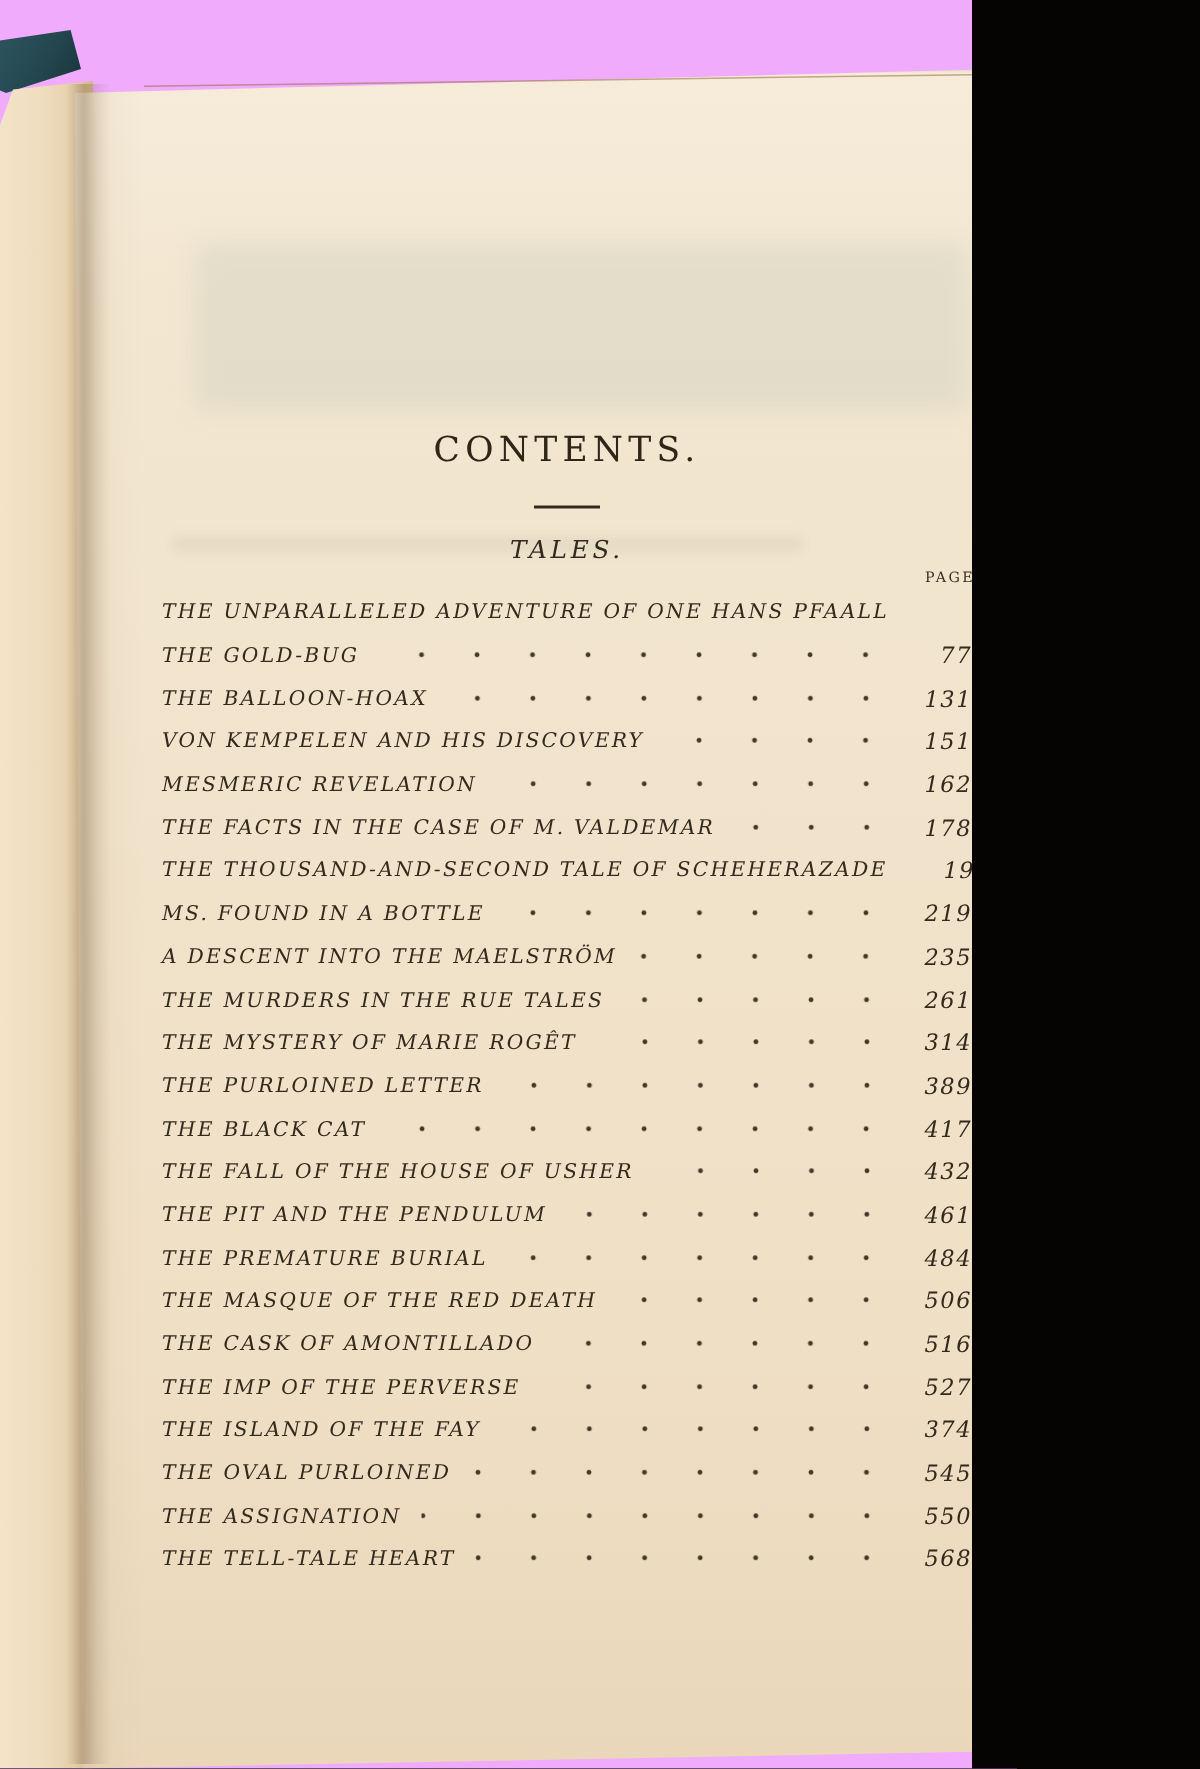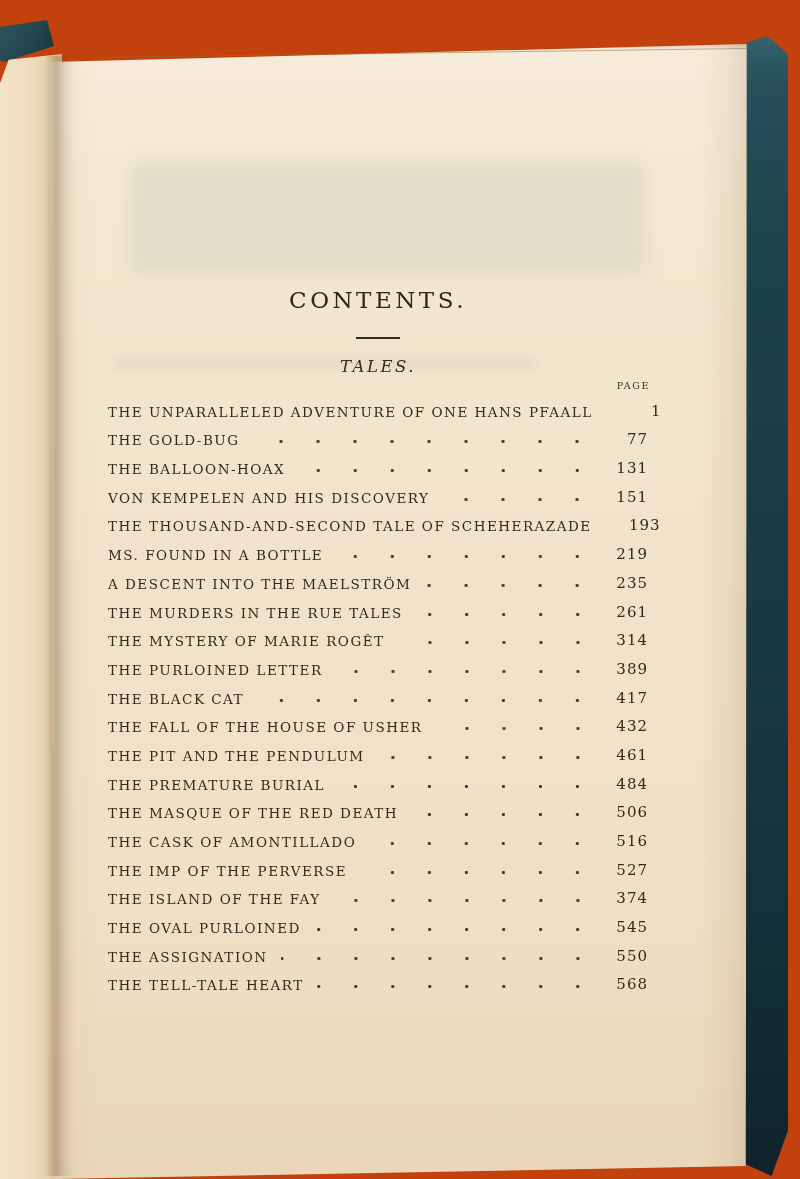--- a/index.html
+++ b/index.html
@@ -1,18 +1,18 @@
 <!DOCTYPE html>
 <html><head>
 <meta charset="utf-8">
 <style>
   html,body{margin:0;padding:0;background:#060303;}
   #stage{
-    position:relative;width:800px;height:1179px;overflow:hidden;
-    background:#c2410c;
+    position:relative;width:648px;height:1179px;overflow:hidden;
+    background:#f0abfc;
     font-family:"DejaVu Serif","Liberation Serif",serif;
   }
   
   .cloth-corner{
     position:absolute;left:-4px;top:20px;width:58px;height:42px;
     background:linear-gradient(120deg,#2e565f 0%,#24474f 55%,#183339 100%);
     clip-path:polygon(0 18%,88% 0,100% 62%,14% 100%,0 92%);
   }
   
   .page-left-edge{
@@ -65,22 +65,23 @@
   .section-title{
     position:absolute;top:317px;left:0;width:100%;text-align:center;
     font-style:italic;font-size:16.5px;letter-spacing:2.5px;color:#33291d;white-space:nowrap;
   }
   .page-col-label{
     position:absolute;top:340px;right:-2px;
     font-size:9.5px;font-weight:normal;letter-spacing:1.6px;color:#3a2f20;
   }
   .toc{position:absolute;top:357px;left:0;right:0;}
   .toc-row{
-    display:flex;align-items:flex-end;height:28.7px;box-sizing:border-box;
+    display:flex;align-items:center;height:28.7px;box-sizing:border-box;
     padding-bottom:6px;
+    font-style:italic;
   }
   .toc-title{
     font-size:13.5px;letter-spacing:1.5px;white-space:nowrap;color:#33291c;
   }
   .toc-leader{
     flex:1 1 auto;min-width:0;height:11px;margin:0 10px 1px 13px;
     background-image:radial-gradient(circle,rgba(51,40,26,.92) 1.25px,rgba(51,40,26,0) 1.9px);
     background-size:37px 11px;background-repeat:repeat-x;
     background-position:right -4px center;
   }
@@ -132,21 +133,31 @@
             <span class="toc-leader"></span>
             <span class="toc-num">131</span>
           </div>
 
           <div class="toc-row">
             <span class="toc-title">VON KEMPELEN AND HIS DISCOVERY</span>
             <span class="toc-leader"></span>
             <span class="toc-num">151</span>
           </div>
 
-
+          <div class="toc-row">
+            <span class="toc-title">MESMERIC REVELATION</span>
+            <span class="toc-leader"></span>
+            <span class="toc-num">162</span>
+          </div>
+
+          <div class="toc-row">
+            <span class="toc-title">THE FACTS IN THE CASE OF M. VALDEMAR</span>
+            <span class="toc-leader"></span>
+            <span class="toc-num">178</span>
+          </div>
 
           <div class="toc-row">
             <span class="toc-title">THE THOUSAND-AND-SECOND TALE OF SCHEHERAZADE</span>
             <span class="toc-leader"></span>
             <span class="toc-num">193</span>
           </div>
 
           <div class="toc-row">
             <span class="toc-title">MS. FOUND IN A BOTTLE</span>
             <span class="toc-leader"></span>

